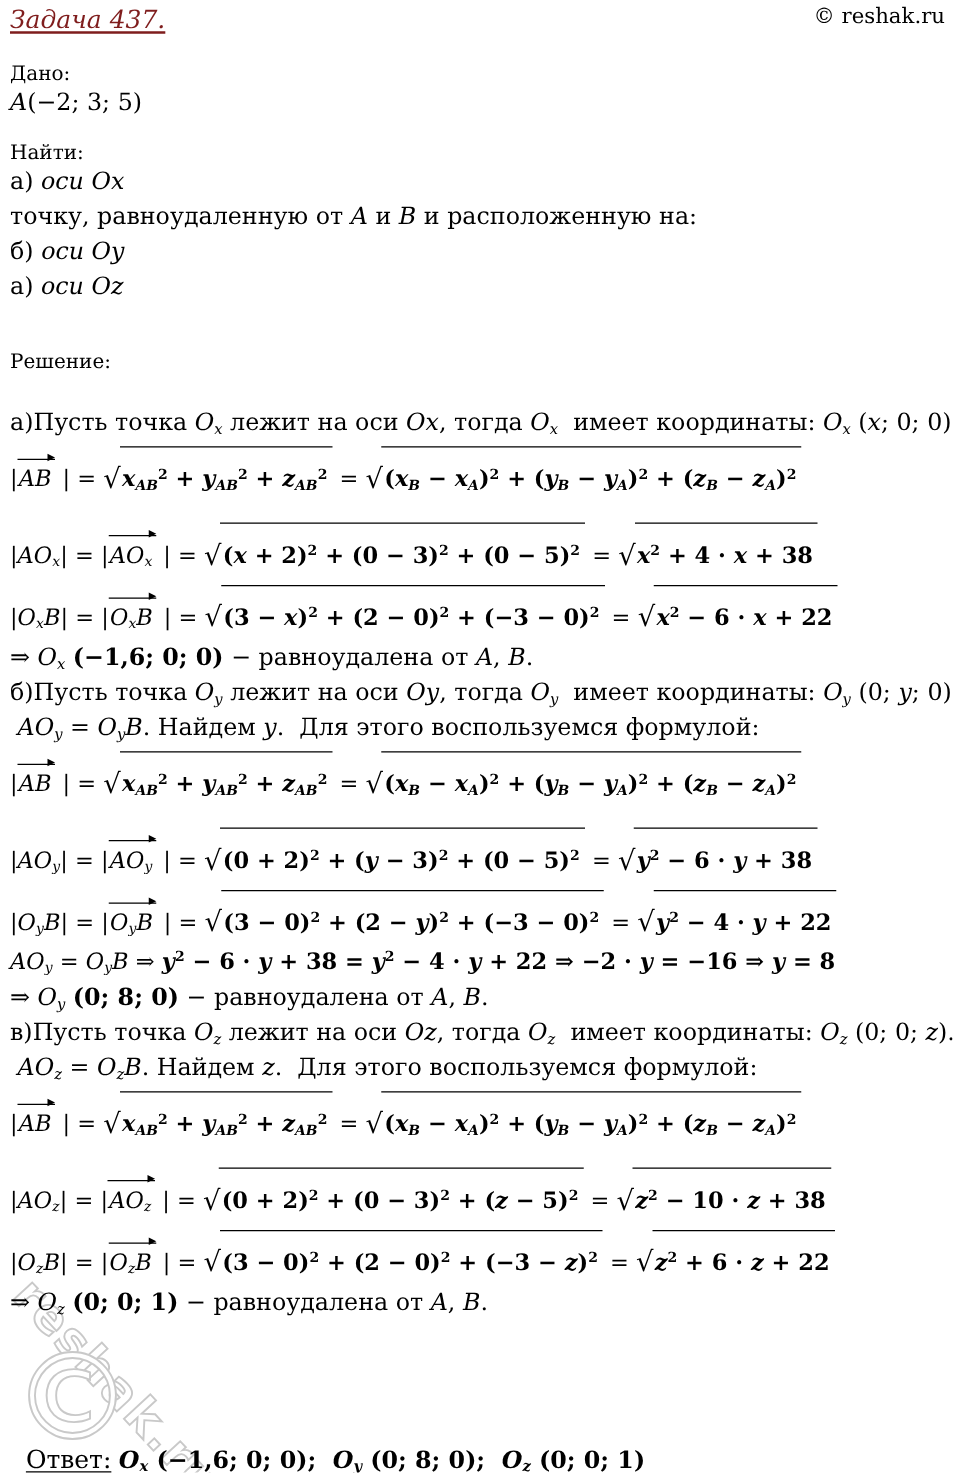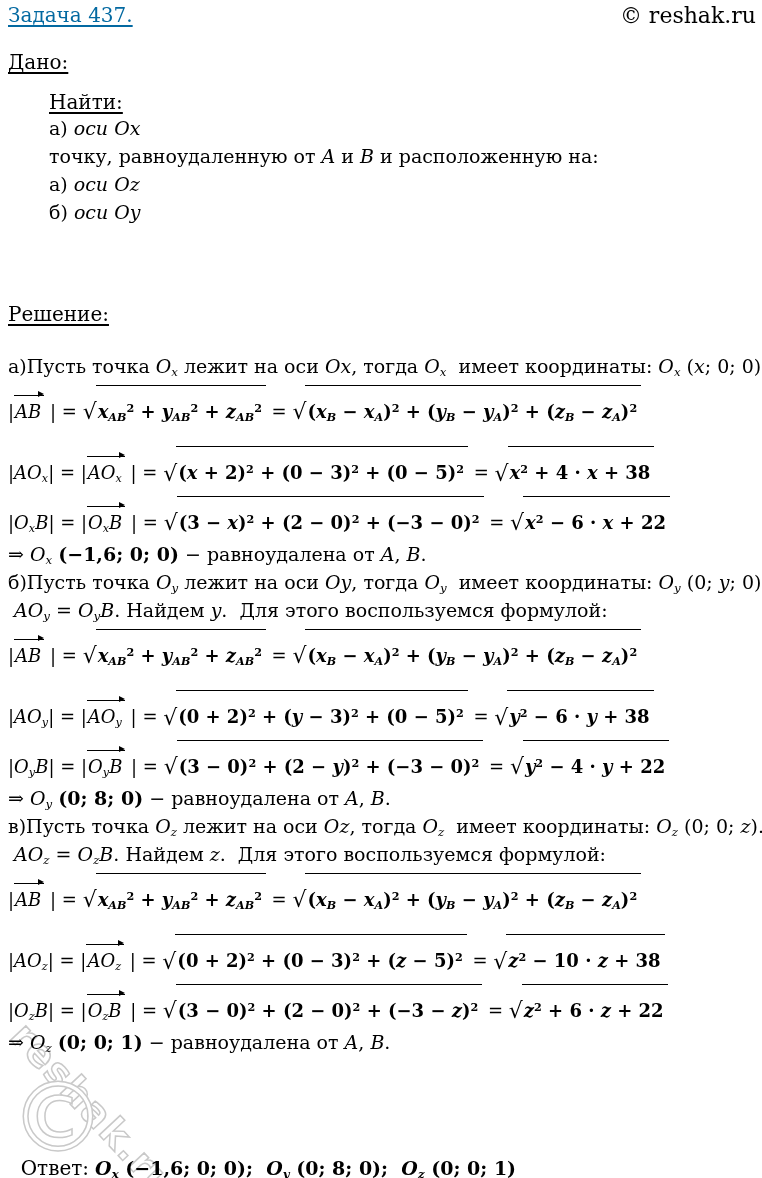--- a/index.html
+++ b/index.html
@@ -3,25 +3,25 @@
 <meta charset="utf-8">
 <style>
   html,body { margin:0; padding:0; }
   body {
     width:762px; height:1178px; background:#ffffff; overflow:hidden; position:relative;
     font-family:"DejaVu Serif","Liberation Serif",serif; color:#000;
   }
   .page { position:relative; z-index:1; padding:3px 6px 0 8px; }
   .hdr { display:flex; justify-content:space-between; align-items:flex-start; font-size:20px; }
   .title { text-decoration:underline; text-underline-offset:3px; cursor:pointer; }
-  .copy { font-size:22px; }
-  .lbl { font-size:20px; text-decoration:underline; text-underline-offset:3px; }
+  .copy { font-size:17px; }
+  .lbl { font-size:16px; text-underline-offset:3px; }
   .sec-given { margin-top:22px; }
-  .sec-find  { margin-top:16px;margin-left:41px; }
-  .sec-sol   { margin-top:76px; }
+  .sec-find  { margin-top:16px; }
+  .sec-sol   { margin-top:36px; }
   .sec-sol .lbl { margin-bottom:26px; }
   .mline { font-size:19px; line-height:28px; white-space:pre; }
   .fm { font-size:18px; }
   .tall { line-height:31px; padding-top:5px; padding-bottom:2px; }
   .gap { margin-bottom:12px; }
   .mline i { font-style:italic; }
   .mline b { font-weight:bold; }
   sub { font-size:0.62em; vertical-align:-0.25em; line-height:0; }
   sup { font-size:0.62em; vertical-align:0.55em; line-height:0; }
   .sqrt { white-space:nowrap; }
@@ -37,48 +37,50 @@
   .wm-text { left:34px; top:1014px; font-size:38px; font-weight:bold; letter-spacing:2px;
     transform:rotate(47deg); transform-origin:0 0; }
   .wm-copy { left:10px; top:1062px; font-size:96px; }
 </style>
 </head>
 <body>
 
 <div class="page">
 
   <div class="hdr">
-    <span class="title" style="color: #0369a1;">Задача 437.</span>
+    <span class="title" style="color: #7f1d1d; font-style: italic;">Задача 437.</span>
     <span class="copy">© reshak.ru</span>
   </div>
 
   <div class="sec-given">
     <div class="lbl">Дано:</div>
+    <div class="mline"><i>A</i>(−2; 3; 5)</div>
   </div>
 
   <div class="sec-find">
     <div class="lbl">Найти:</div>
     <div class="mline">а) <i>оси <i>Ox</i></i></div>
     <div class="mline">точку, равноудаленную от <i>A</i> и <i>B</i> и расположенную на:</div>
+    <div class="mline">б) <i>оси <i>Oy</i></i></div>
     <div class="mline">а) <i>оси <i>Oz</i></i></div>
-    <div class="mline">б) <i>оси <i>Oy</i></i></div>
   </div>
 
   <div class="sec-sol">
     <div class="lbl">Решение:</div>
     <div class="mline">а)Пусть точка <i>O</i><sub><i>x</i></sub> лежит на оси <i>Ox</i>, тогда <i>O</i><sub><i>x</i></sub>  имеет координаты: <i>O</i><sub><i>x</i></sub> (<i>x</i>; 0; 0).</div>
     <div class="mline fm tall gap">|<span class="vec"><i>AB</i></span> | = <span class="sqrt"><span class="rsign">√</span><span class="rad"><b><i>x</i><sub><i>AB</i></sub><sup>2</sup> + <i>y</i><sub><i>AB</i></sub><sup>2</sup> + <i>z</i><sub><i>AB</i></sub><sup>2</sup></b></span></span> = <span class="sqrt"><span class="rsign">√</span><span class="rad"><b>(<i>x</i><sub><i>B</i></sub> − <i>x</i><sub><i>A</i></sub>)<sup>2</sup> + (<i>y</i><sub><i>B</i></sub> − <i>y</i><sub><i>A</i></sub>)<sup>2</sup> + (<i>z</i><sub><i>B</i></sub> − <i>z</i><sub><i>A</i></sub>)<sup>2</sup></b></span></span></div>
     <div class="mline fm tall">|<i>AO</i><sub><i>x</i></sub>| = |<span class="vec"><i>AO</i><sub><i>x</i></sub></span> | = <span class="sqrt"><span class="rsign">√</span><span class="rad"><b>(<i>x</i> + 2)<sup>2</sup> + (0 − 3)<sup>2</sup> + (0 − 5)<sup>2</sup></b></span></span> = <span class="sqrt"><span class="rsign">√</span><span class="rad"><b><i>x</i><sup>2</sup> + 4 · <i>x</i> + 38</b></span></span></div>
     <div class="mline fm tall">|<i>O</i><sub><i>x</i></sub><i>B</i>| = |<span class="vec"><i>O</i><sub><i>x</i></sub><i>B</i></span> | = <span class="sqrt"><span class="rsign">√</span><span class="rad"><b>(3 − <i>x</i>)<sup>2</sup> + (2 − 0)<sup>2</sup> + (−3 − 0)<sup>2</sup></b></span></span> = <span class="sqrt"><span class="rsign">√</span><span class="rad"><b><i>x</i><sup>2</sup> − 6 · <i>x</i> + 22</b></span></span></div>
     <div class="mline">⇒ <i>O</i><sub><i>x</i></sub> <b>(−1,6; 0; 0)</b> − равноудалена от <i>A</i>, <i>B</i>.</div>
     <div class="mline">б)Пусть точка <i>O</i><sub><i>y</i></sub> лежит на оси <i>Oy</i>, тогда <i>O</i><sub><i>y</i></sub>  имеет координаты: <i>O</i><sub><i>y</i></sub> (0; <i>y</i>; 0).</div>
     <div class="mline"> <i>AO</i><sub><i>y</i></sub> = <i>O</i><sub><i>y</i></sub><i>B</i>. Найдем <i>y</i>.  Для этого воспользуемся формулой:</div>
     <div class="mline fm tall gap">|<span class="vec"><i>AB</i></span> | = <span class="sqrt"><span class="rsign">√</span><span class="rad"><b><i>x</i><sub><i>AB</i></sub><sup>2</sup> + <i>y</i><sub><i>AB</i></sub><sup>2</sup> + <i>z</i><sub><i>AB</i></sub><sup>2</sup></b></span></span> = <span class="sqrt"><span class="rsign">√</span><span class="rad"><b>(<i>x</i><sub><i>B</i></sub> − <i>x</i><sub><i>A</i></sub>)<sup>2</sup> + (<i>y</i><sub><i>B</i></sub> − <i>y</i><sub><i>A</i></sub>)<sup>2</sup> + (<i>z</i><sub><i>B</i></sub> − <i>z</i><sub><i>A</i></sub>)<sup>2</sup></b></span></span></div>
     <div class="mline fm tall">|<i>AO</i><sub><i>y</i></sub>| = |<span class="vec"><i>AO</i><sub><i>y</i></sub></span> | = <span class="sqrt"><span class="rsign">√</span><span class="rad"><b>(0 + 2)<sup>2</sup> + (<i>y</i> − 3)<sup>2</sup> + (0 − 5)<sup>2</sup></b></span></span> = <span class="sqrt"><span class="rsign">√</span><span class="rad"><b><i>y</i><sup>2</sup> − 6 · <i>y</i> + 38</b></span></span></div>
     <div class="mline fm tall">|<i>O</i><sub><i>y</i></sub><i>B</i>| = |<span class="vec"><i>O</i><sub><i>y</i></sub><i>B</i></span> | = <span class="sqrt"><span class="rsign">√</span><span class="rad"><b>(3 − 0)<sup>2</sup> + (2 − <i>y</i>)<sup>2</sup> + (−3 − 0)<sup>2</sup></b></span></span> = <span class="sqrt"><span class="rsign">√</span><span class="rad"><b><i>y</i><sup>2</sup> − 4 · <i>y</i> + 22</b></span></span></div>
+    <div class="mline fm"><i>AO</i><sub><i>y</i></sub> = <i>O</i><sub><i>y</i></sub><i>B</i> ⇒ <b><i>y</i><sup>2</sup> − 6 · <i>y</i> + 38 = <i>y</i><sup>2</sup> − 4 · <i>y</i> + 22 ⇒ −2 · <i>y</i> = −16 ⇒ <i>y</i> = 8</b></div>
     <div class="mline">⇒ <i>O</i><sub><i>y</i></sub> <b>(0; 8; 0)</b> − равноудалена от <i>A</i>, <i>B</i>.</div>
     <div class="mline">в)Пусть точка <i>O</i><sub><i>z</i></sub> лежит на оси <i>Oz</i>, тогда <i>O</i><sub><i>z</i></sub>  имеет координаты: <i>O</i><sub><i>z</i></sub> (0; 0; <i>z</i>).</div>
     <div class="mline"> <i>AO</i><sub><i>z</i></sub> = <i>O</i><sub><i>z</i></sub><i>B</i>. Найдем <i>z</i>.  Для этого воспользуемся формулой:</div>
     <div class="mline fm tall gap">|<span class="vec"><i>AB</i></span> | = <span class="sqrt"><span class="rsign">√</span><span class="rad"><b><i>x</i><sub><i>AB</i></sub><sup>2</sup> + <i>y</i><sub><i>AB</i></sub><sup>2</sup> + <i>z</i><sub><i>AB</i></sub><sup>2</sup></b></span></span> = <span class="sqrt"><span class="rsign">√</span><span class="rad"><b>(<i>x</i><sub><i>B</i></sub> − <i>x</i><sub><i>A</i></sub>)<sup>2</sup> + (<i>y</i><sub><i>B</i></sub> − <i>y</i><sub><i>A</i></sub>)<sup>2</sup> + (<i>z</i><sub><i>B</i></sub> − <i>z</i><sub><i>A</i></sub>)<sup>2</sup></b></span></span></div>
     <div class="mline fm tall">|<i>AO</i><sub><i>z</i></sub>| = |<span class="vec"><i>AO</i><sub><i>z</i></sub></span> | = <span class="sqrt"><span class="rsign">√</span><span class="rad"><b>(0 + 2)<sup>2</sup> + (0 − 3)<sup>2</sup> + (<i>z</i> − 5)<sup>2</sup></b></span></span> = <span class="sqrt"><span class="rsign">√</span><span class="rad"><b><i>z</i><sup>2</sup> − 10 · <i>z</i> + 38</b></span></span></div>
     <div class="mline fm tall">|<i>O</i><sub><i>z</i></sub><i>B</i>| = |<span class="vec"><i>O</i><sub><i>z</i></sub><i>B</i></span> | = <span class="sqrt"><span class="rsign">√</span><span class="rad"><b>(3 − 0)<sup>2</sup> + (2 − 0)<sup>2</sup> + (−3 − <i>z</i>)<sup>2</sup></b></span></span> = <span class="sqrt"><span class="rsign">√</span><span class="rad"><b><i>z</i><sup>2</sup> + 6 · <i>z</i> + 22</b></span></span></div>
     <div class="mline">⇒ <i>O</i><sub><i>z</i></sub> <b>(0; 0; 1)</b> − равноудалена от <i>A</i>, <i>B</i>.</div>
   </div>
 
 </div>

